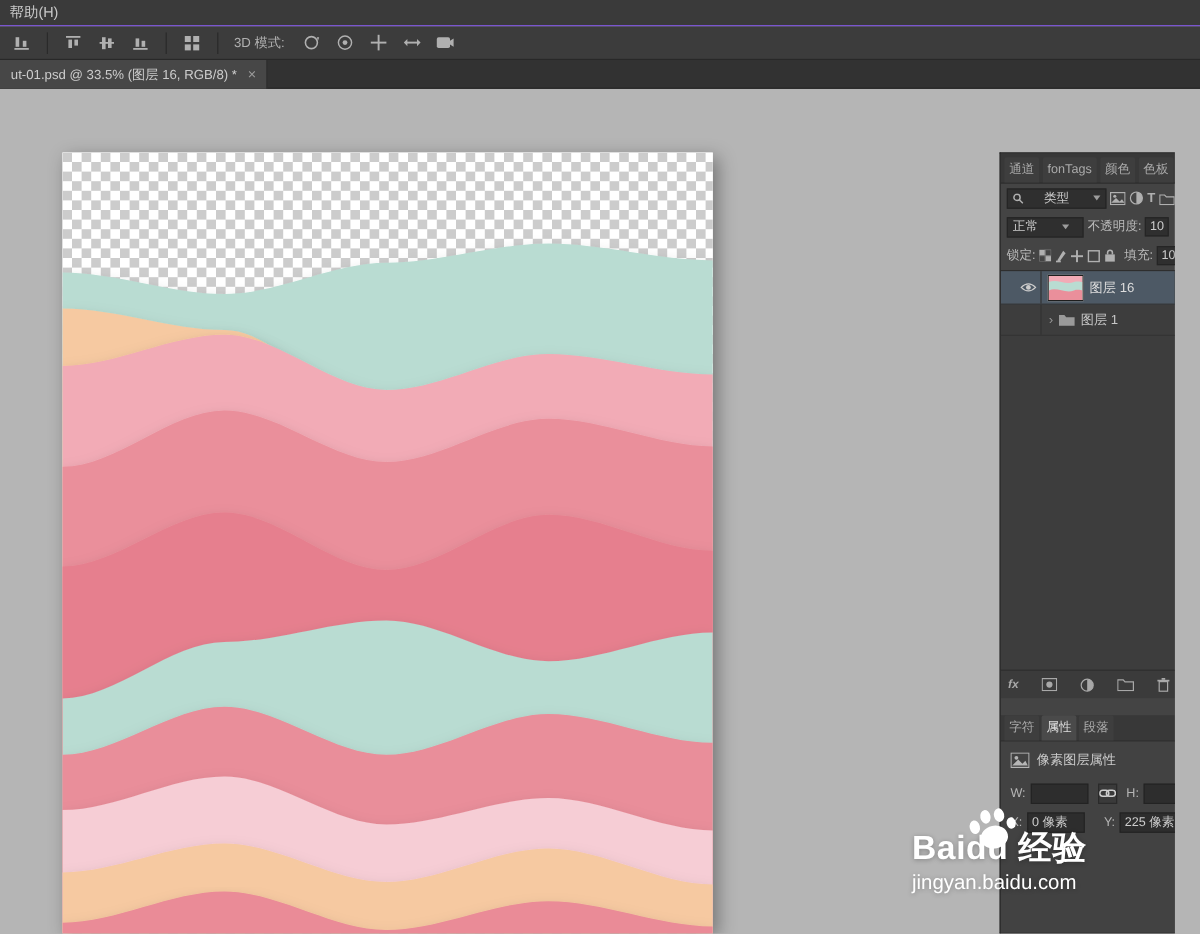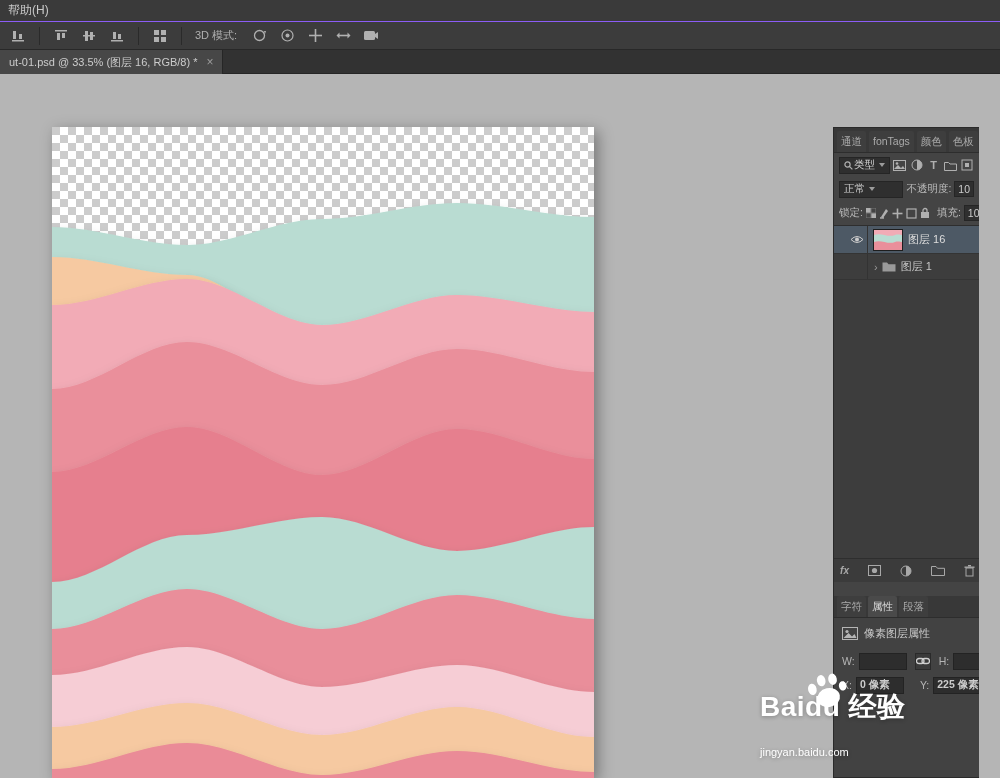--- a/index.html
+++ b/index.html
@@ -51,53 +51,53 @@
     position:absolute; left:833px; top:127px; width:146px; height:651px;
     background:#444444; border:1px solid #2a2a2a; border-right:none;
     overflow:hidden; color:#bbbbbb; font-size:10.5px;
   }
   .p-tabs { height:25px; background:#383838; display:flex; align-items:flex-end; padding-left:3px; gap:3px; border-bottom:1px solid #2d2d2d; }
   .p-tab { height:21px; line-height:21px; padding:0 4px; background:#3e3e3e; color:#aaaaaa; white-space:nowrap; border-radius:2px 2px 0 0; }
   .p-tab.active { background:#4a4a4a; color:#dddddd; }
   .p-row { height:24px; display:flex; align-items:center; padding:0 5px; gap:3px; white-space:nowrap; }
   .combo {
     background:#2f2f2f; border:1px solid #252525; height:17px;
-    display:inline-flex; align-items:center; gap:1px; padding:0 4px; color:#cccccc;
+    display:inline-flex; align-items:center; gap:17px; padding:0 4px; color:#cccccc;
   }
   .arr { width:0; height:0; border-left:3px solid transparent; border-right:3px solid transparent; border-top:4px solid #9c9c9c; margin-left:3px; }
   .mini-btn { width:18px; height:17px; display:flex; align-items:center; justify-content:center; color:#b0b0b0; }
   .lockicon { width:14px; height:15px; display:flex; align-items:center; justify-content:center; }
   .val-box { background:#2f2f2f; border:1px solid #252525; height:16px; line-height:14px; padding:0 3px; color:#cccccc; }
   .layer-list { height:333px; background:#3d3d3d; border-top:1px solid #2e2e2e; }
   .layer-row { height:28px; display:flex; align-items:center; border-bottom:1px solid #343434;padding-left:12px; }
   .layer-row.selected { background:#4d5965; }
   .eye-cell { width:22px; height:100%; display:flex; align-items:center; justify-content:center; border-right:1px solid #333333; flex:none; }
   .thumb { width:30px; height:22px; border:1px solid #1e1e1e; margin:0 5px; flex:none; background:#fff; }
   .layer-name { color:#dddddd; font-size:11px; }
   .grp-arrow { color:#999999; margin:0 4px 0 6px; font-size:11px; }
   .strip { height:24px; background:#3b3b3b; border-top:1px solid #2e2e2e; display:flex; align-items:center; justify-content:flex-end; gap:19px; padding:0 4px 0 0; }
   .strip .sicon { width:16px; height:16px; display:flex; align-items:center; justify-content:center; color:#a8a8a8; font-size:10px; }
   .dock-gap { height:14px; background:#444444; }
   .props-tabs { height:22px; background:#383838; display:flex; align-items:flex-end; padding-left:3px; gap:2px; border-bottom:1px solid #2d2d2d; }
   .props-body { background:#424242; height:161px; padding:6px 0 0 0; }
   .props-title { display:flex; align-items:center; gap:6px; padding:2px 8px 8px 8px; color:#cccccc; font-size:11px; }
   .dim-row { display:flex; align-items:center; padding:0 0 0 8px; height:24px; gap:4px; }
   .dim-row label { color:#b5b5b5; }
-  .dim-input { width:48px; height:17px; background:#2d2d2d; border:1px solid #232323; color:#cccccc; font-size:10.5px; padding:0 3px; font-family:inherit;font-weight:bold; }
+  .dim-input { width:48px; height:17px; background:#2d2d2d; border:1px solid #232323; color:#cccccc; font-size:10.5px; padding:0 3px; font-family:inherit; }
   .dim-input.wide { width:62px; }
   .link-btn { width:22px; height:17px; background:#3a3a3a; border:1px solid #2a2a2a; display:flex; align-items:center; justify-content:center; margin:0 4px; }
 
   
   .watermark {
     position:absolute; left:760px; top:688px; z-index:30; color:#ffffff;
     text-shadow:0 1px 4px rgba(0,0,0,0.28);
   }
   .wm-brand { font-size:28px; font-weight:bold; letter-spacing:0.5px; position:relative; }
   .wm-paw { position:absolute; left:47px; top:-16px; transform:rotate(-12deg); }
-  .wm-url { font-size:11px; margin-top:20px; }
+  .wm-url { font-size:17px; margin-top:0; }
   .fx-text { font-style:italic; font-weight:bold; font-size:10px; }
 </style>
 </head>
 <body>
 
 <div class="menubar">
   <span>帮助(H)</span>
 </div>
 
 <div class="optionsbar">

